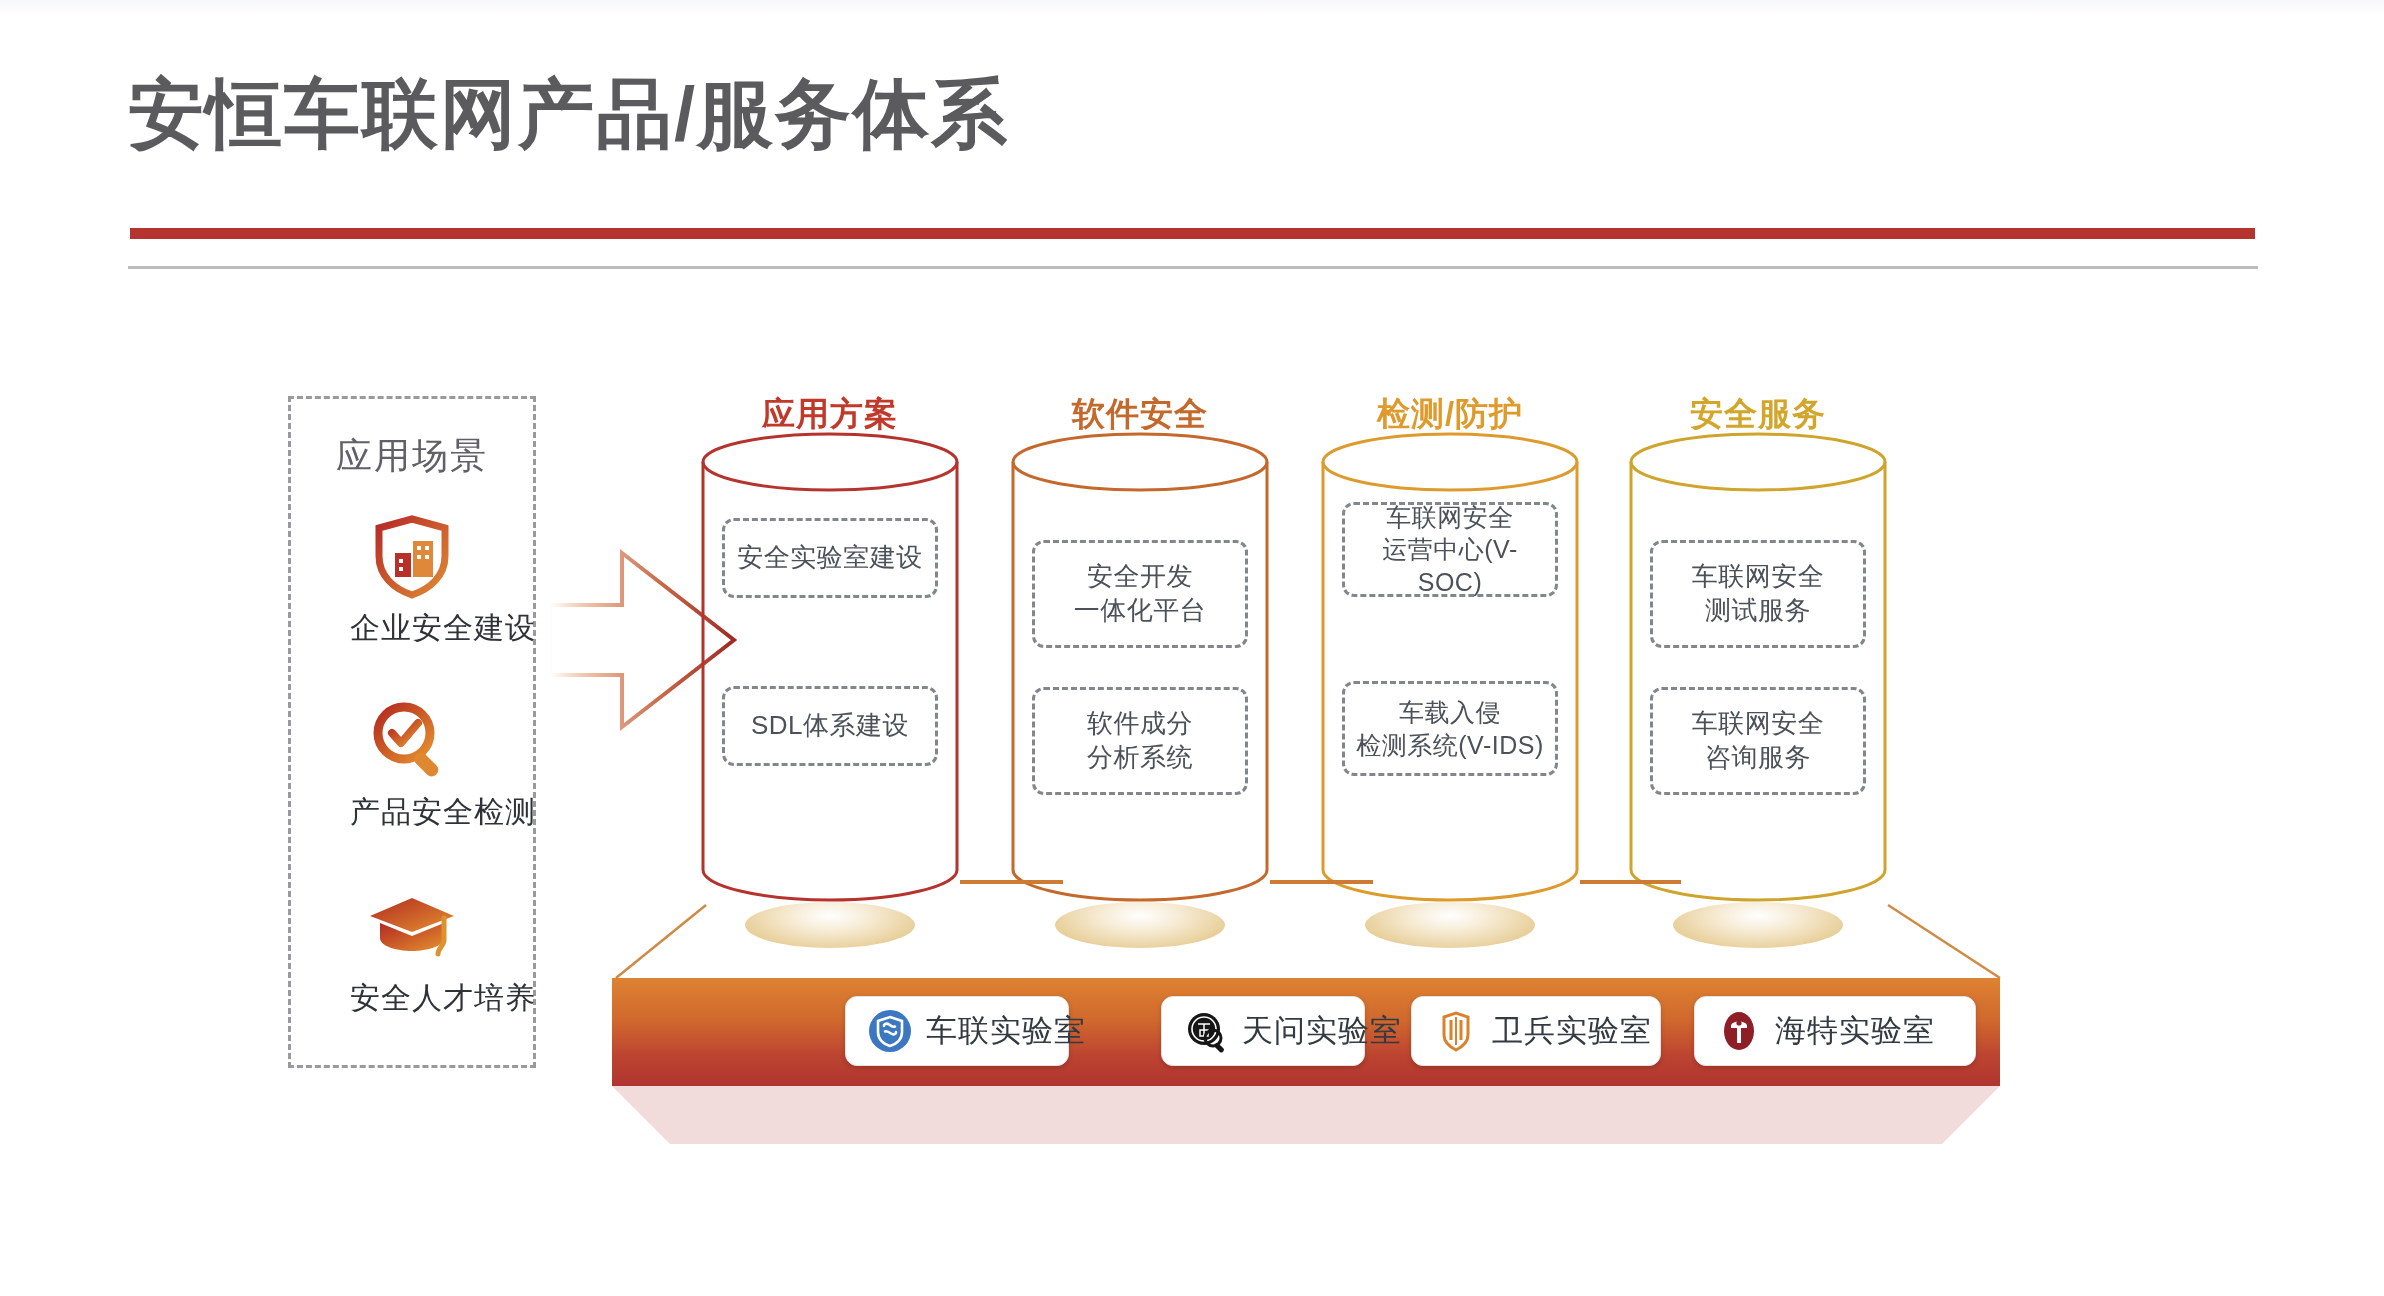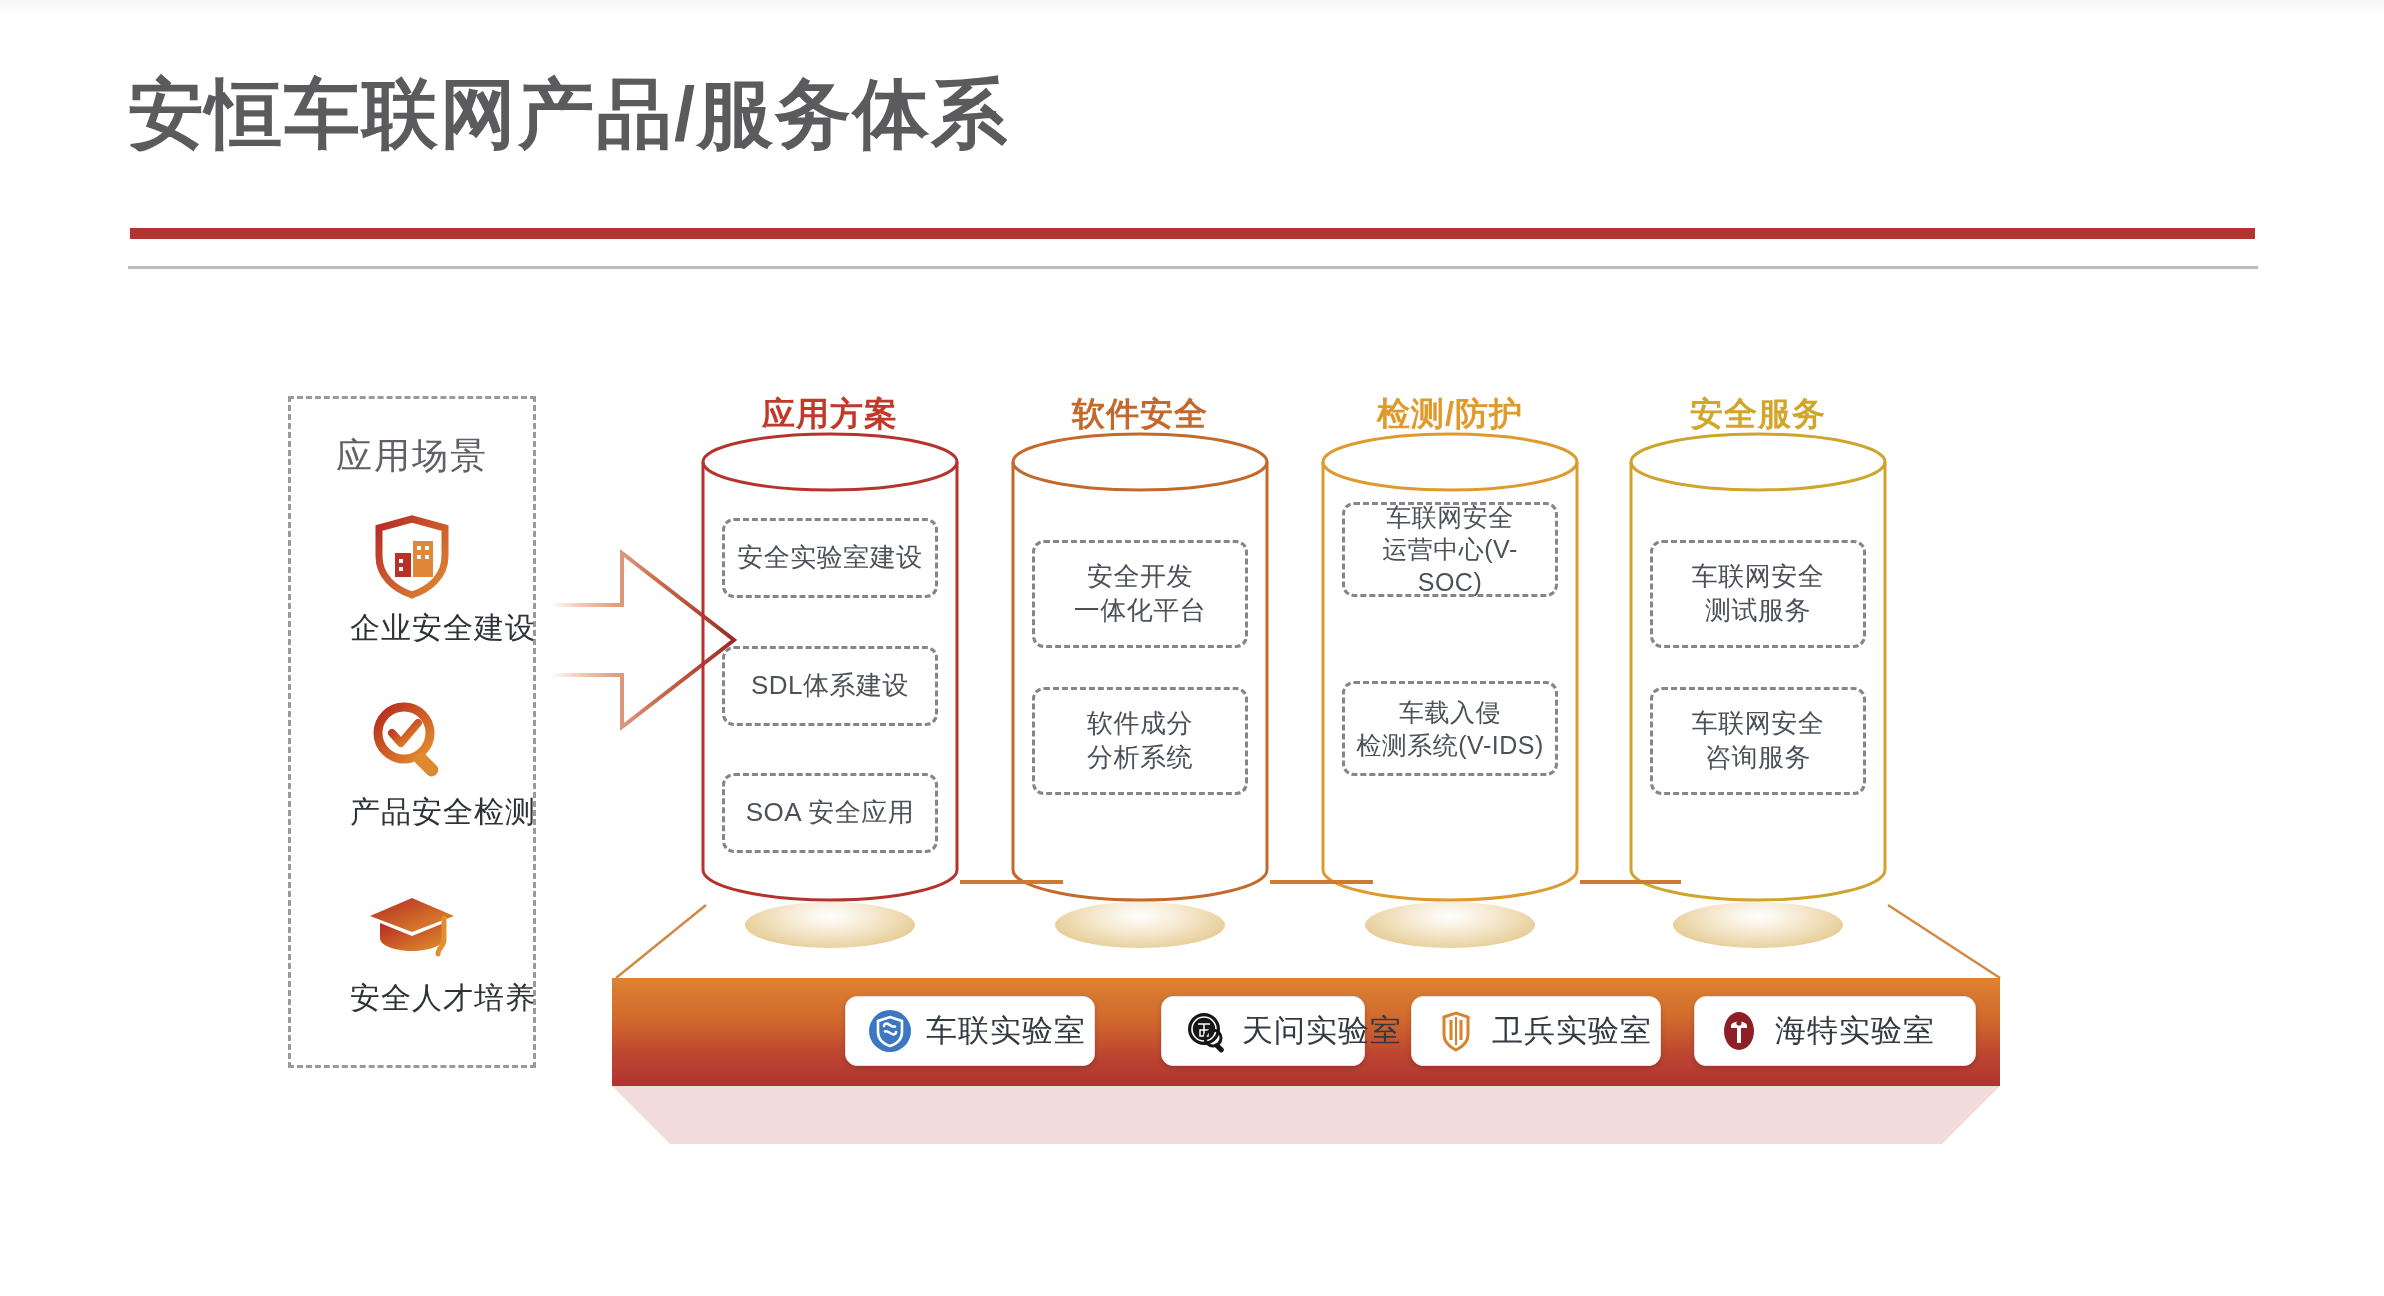--- a/index.html
+++ b/index.html
@@ -101,21 +101,21 @@
     font-size:38px; font-weight:bold; color:#ffffff; letter-spacing:2px;
   }
   .lab-chip {
     position:absolute; top:996px; height:70px;
     background:#ffffff; border-radius:12px; border:1px solid #e3e3e3;
     box-shadow:0 2px 5px rgba(0,0,0,.18);
     display:flex; align-items:center; gap:14px; padding:0 22px;
     z-index:4;
   }
   .lab-chip .txt { font-size:31px; color:#333a42; letter-spacing:1px; white-space:nowrap; }
-  .chip-1 { left:845px; width:250px; }
+  .chip-1 { left:845px; width:224px; }
   .chip-2 { left:1161px; width:204px; }
   .chip-3 { left:1411px; width:250px; }
   .chip-4 { left:1694px; width:282px; }
 
   .floor-shadow {
     position:absolute; left:612px; top:1086px; width:1388px; height:62px; z-index:2;
   }
   svg { display:block; overflow:visible; }
 </style>
 </head>
@@ -213,21 +213,20 @@
         <ellipse cx="130" cy="32" rx="127" ry="28" fill="#fff" stroke="#b6322c" stroke-width="3"></ellipse>
         <path d="M3 32 L3 440 C3 456 60 470 130 470 C200 470 257 456 257 440 L257 32" fill="#fff" fill-opacity="0.01" stroke="#b6322c" stroke-width="3"></path>
       </svg>
     </div>
     <div class="heading" style="color:#c0392b;">应用方案</div>
     <div class="slots">
       <div class="slot" style="height:80px;">安全实验室建设</div>
       <div style="flex:1"></div>
       <div class="slot" style="height:80px;">SDL体系建设</div>
       <div style="flex:1"></div>
-      <div class="slot" style="height:80px;">SOA 安全应用</div>
     </div>
     <div class="cyl-shadow" style="left:45px; top:472px;"></div>
   </div>
 
   <div class="cyl cyl-2">
     <div class="body">
       <svg width="260" height="485" viewBox="0 0 260 485">
         <ellipse cx="130" cy="32" rx="127" ry="28" fill="#fff" stroke="#c4682b" stroke-width="3"></ellipse>
         <path d="M3 32 L3 440 C3 456 60 470 130 470 C200 470 257 456 257 440 L257 32" fill="#fff" fill-opacity="0.01" stroke="#c4682b" stroke-width="3"></path>
       </svg>

